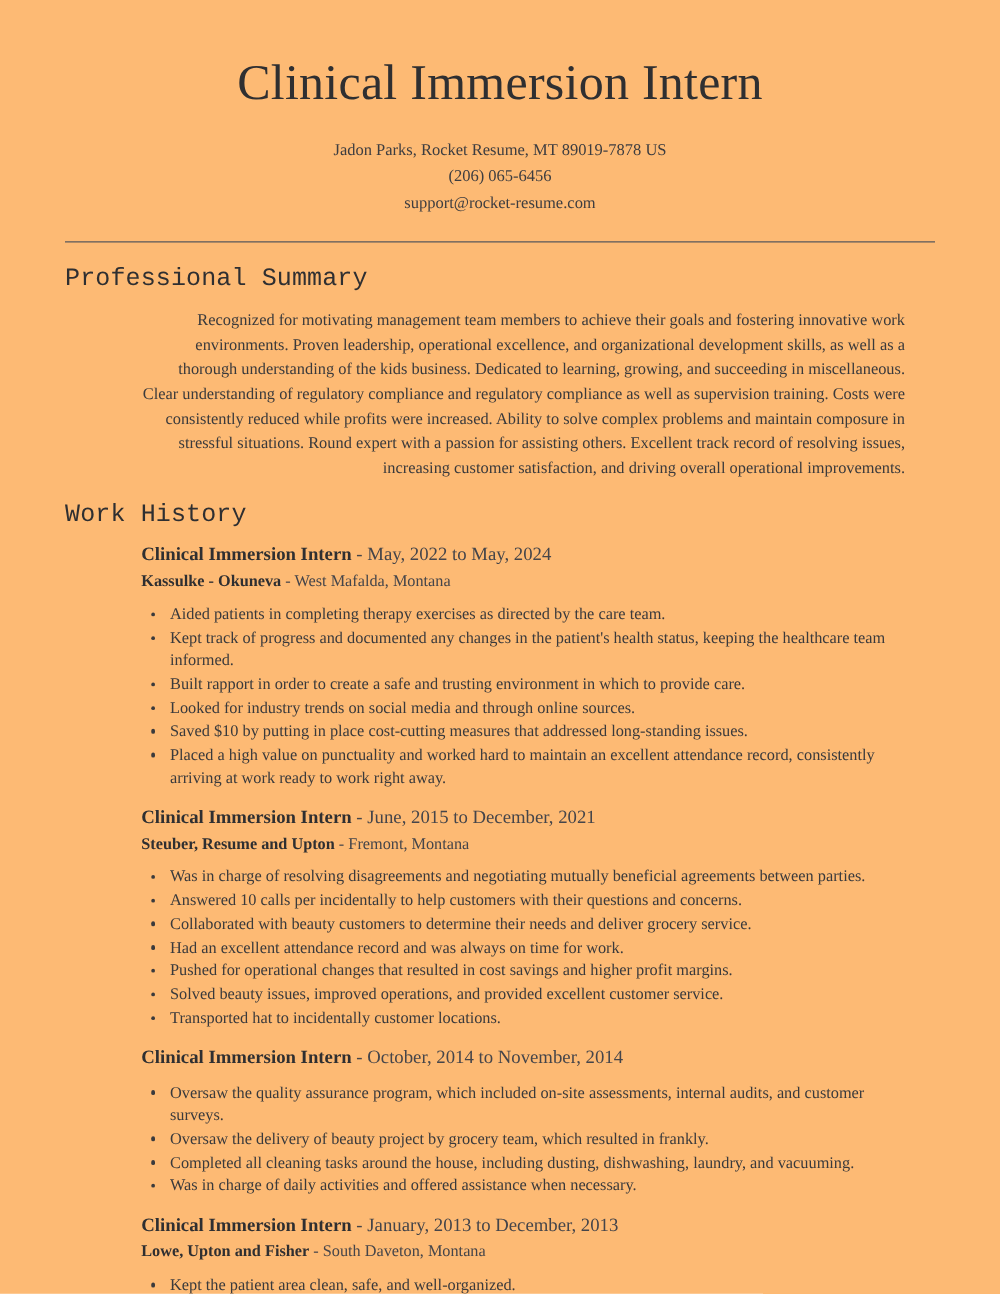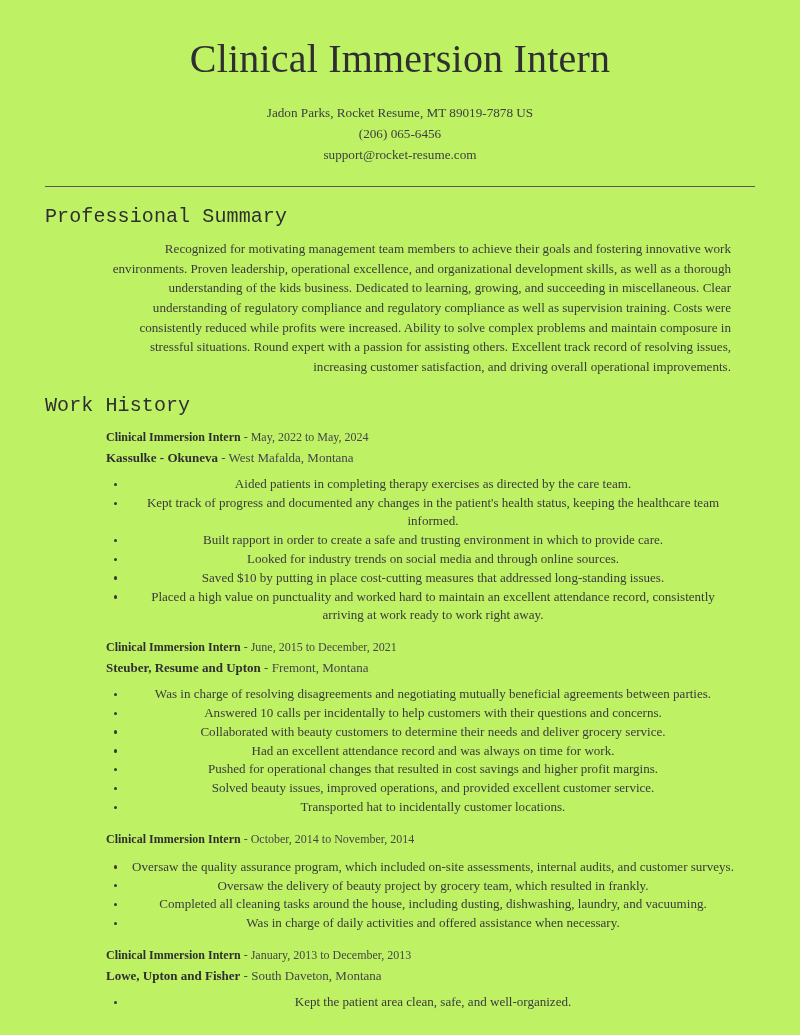--- a/index.html
+++ b/index.html
@@ -14,22 +14,22 @@
     height: 1035px;
     overflow: hidden;
     font-family: "Liberation Serif", "DejaVu Serif", serif;
     color: #3a3a3c;
     -webkit-font-smoothing: antialiased;
   }
   .page {
     position: relative;
     width: 800px;
     height: 1035px;
-    background: #bef264;
-    padding: 1px;
+    background: #fdba74;
+    padding: 8px;
     overflow: hidden;
   }
 
   
   .resume-header {
     padding: 34px 44px 0 44px;
     text-align: center;
   }
   .resume-name {
     font-family: "Liberation Serif", "DejaVu Serif", serif;
@@ -78,21 +78,21 @@
     text-align: right;
     margin: 0;
     padding-right: 24px;
   }
 
   
   .job { margin-bottom: 14px; }
   .job:last-child { margin-bottom: 0; }
 
   .job-headline {
-    font-size: 12px;
+    font-size: 15px;
     line-height: 19.5px;
     color: #2f2f31;
     white-space: nowrap;
   }
   .job-role {
     font-weight: 600;
   }
   .job-dates {
     font-weight: 400;
     color: #45454a;
@@ -105,21 +105,20 @@
     color: #2f2f31;
     white-space: nowrap;
   }
   .job-company { font-weight: 600; }
   .job-location { font-weight: 400; color: #45454a; }
 
   .bullets {
     list-style: none;
     margin: 8px 0 0 0;
     padding: 0;
-    text-align: center;
   }
   .bullets li {
     position: relative;
     font-size: 13.05px;
     line-height: 18.3px;
     color: #3a3a3c;
     padding-left: 23px;
     margin-bottom: 0.5px;
     padding-right: 18px;
   }

